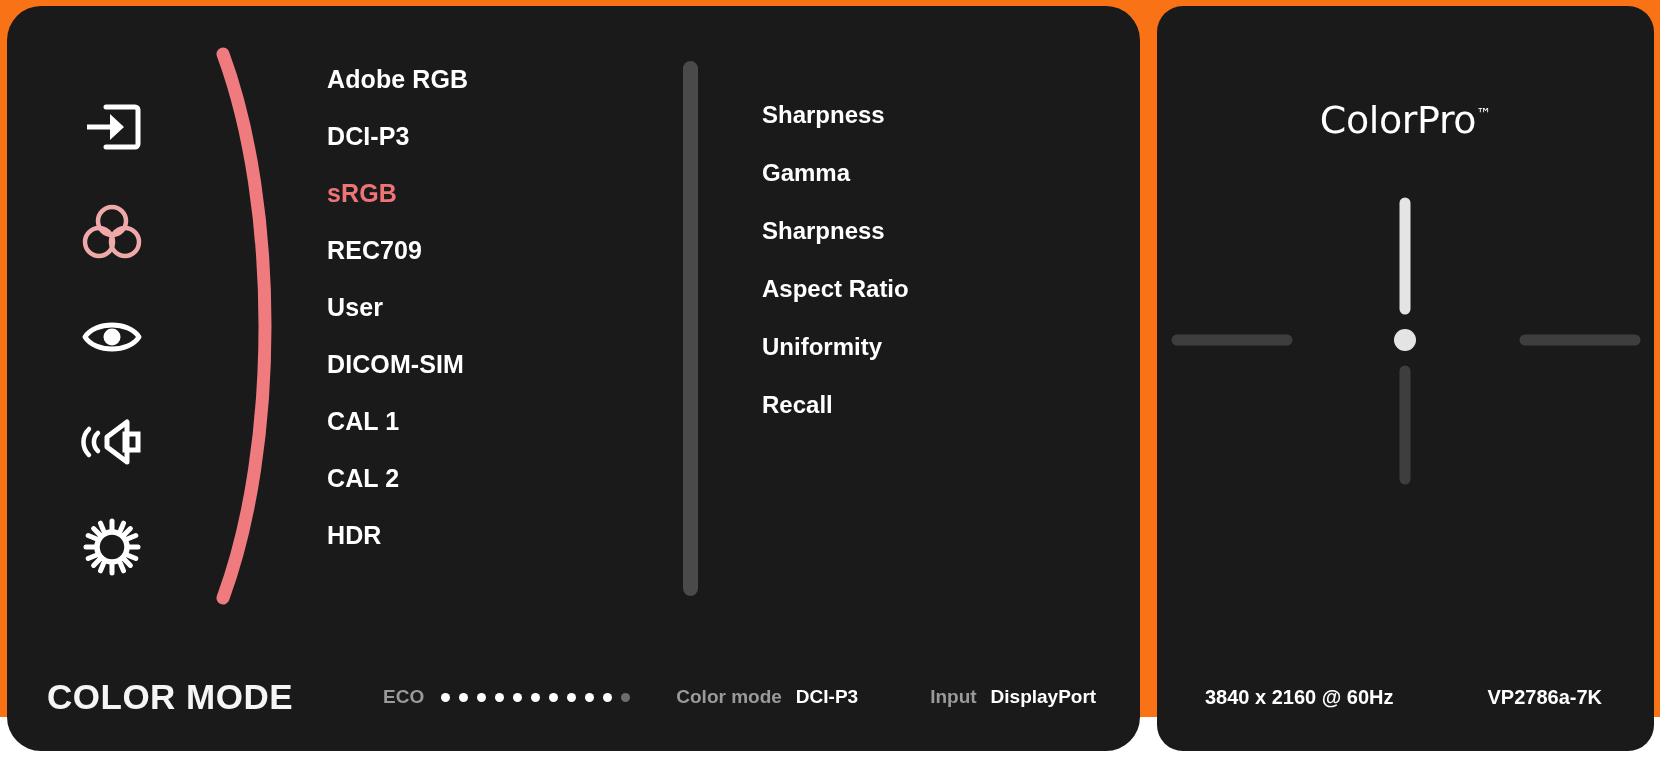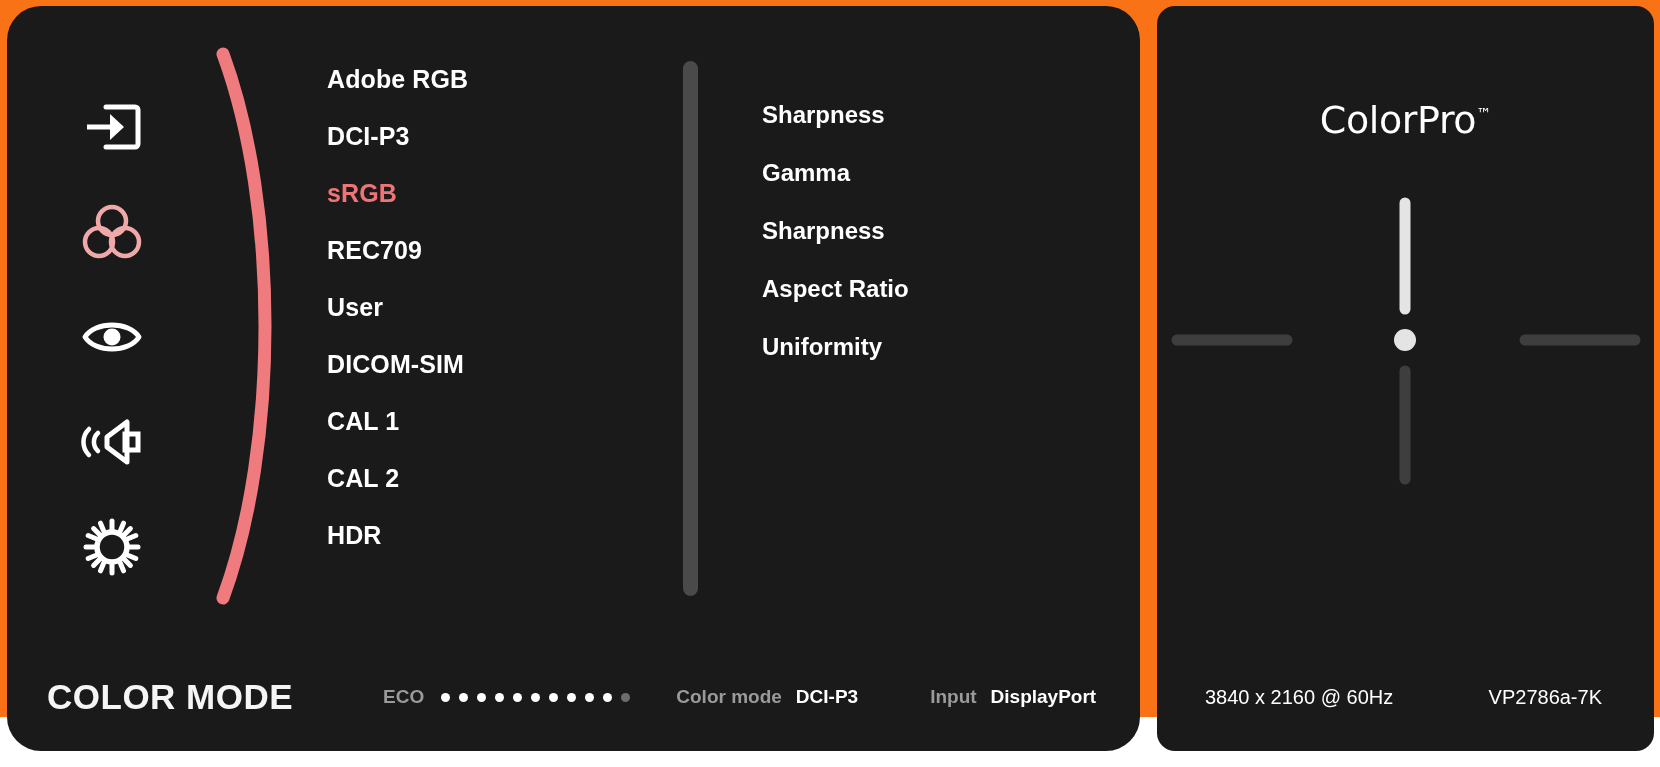--- a/index.html
+++ b/index.html
@@ -168,21 +168,21 @@
   .gap-input { margin-left: 72px; }
 
   
   .right-panel {
     position: absolute;
     left: 1157px;
     top: 6px;
     width: 497px;
     height: 745px;
     background: #1a1a1a;
-    border-radius: 18px;
+    border-radius: 26px;
     overflow: hidden;
   }
   .brand {
     position: absolute;
     top: 92px;
     width: 100%;
     text-align: center;
     font-size: 38px;
     color: #ffffff;
     font-family: "DejaVu Sans", sans-serif;
@@ -206,21 +206,21 @@
     bottom: 0;
     width: 100%;
     height: 108px;
     display: flex;
     align-items: center;
     justify-content: space-between;
     padding: 0 52px 0 48px;
   }
   .right-status .txt {
     font-size: 20px;
-    font-weight: normal;
+    font-weight: bold;
     color: #ffffff;
     white-space: nowrap;
   }
 </style>
 </head>
 <body>
 
 <div id="root">
 
   <div class="osd-panel">
@@ -314,20 +314,21 @@
     </div>
 
     <div class="scroll-track"></div>
 
     <div class="sub-list">
       <div class="sub-item">Sharpness</div>
       <div class="sub-item">Gamma</div>
       <div class="sub-item">Sharpness</div>
       <div class="sub-item">Aspect Ratio</div>
       <div class="sub-item">Uniformity</div>
+      <div class="sub-item">Recall</div>
     </div>
 
     <div class="status-bar">
       <div class="status-title">COLOR MODE</div>
 
       <div class="eco-group">
         <span class="status-label">ECO</span>
         <span class="dots" id="eco-dots">
             <span class="dot"></span>
             <span class="dot"></span>

